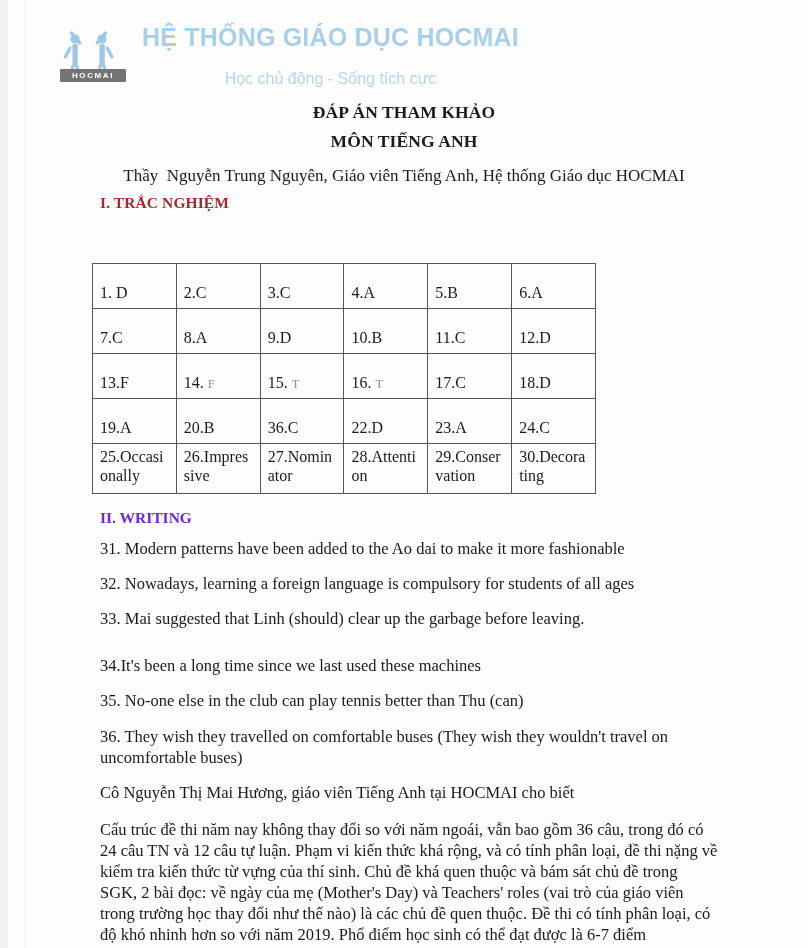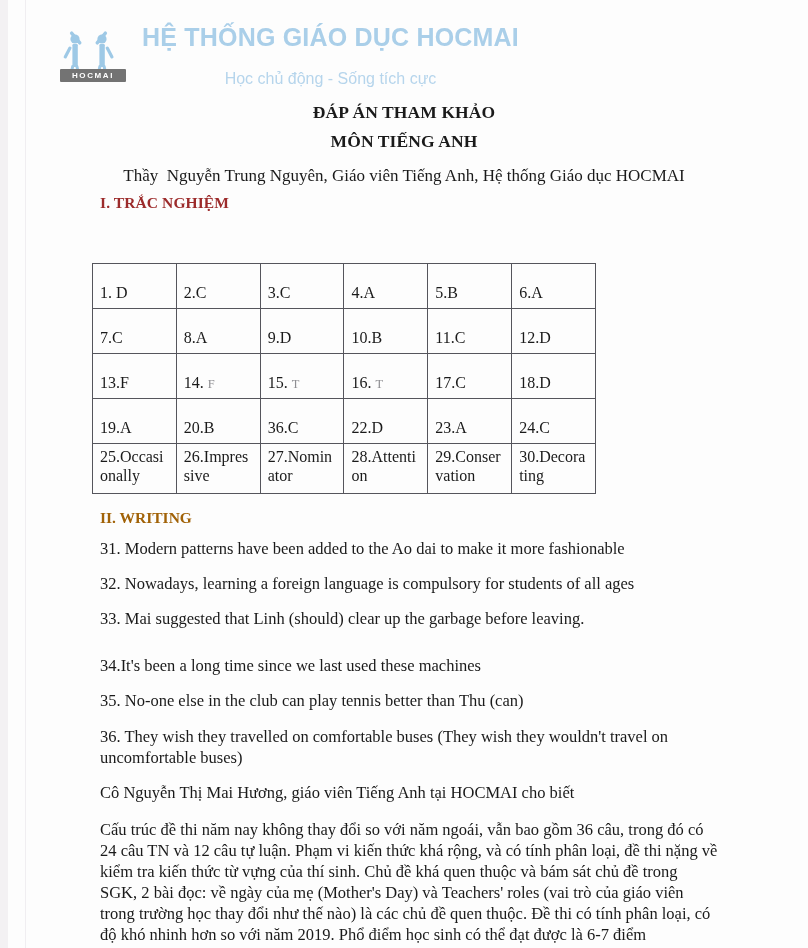--- a/index.html
+++ b/index.html
@@ -143,21 +143,21 @@
   .faint {
     color: #8e8e92;
     font-size: 12.5px;
   }
 
   
   .writing-head {
     position: absolute;
     left: 100px;
     top: 509px;
-    color: #a16207;
+    color: #6d28d9;
     font-weight: bold;
     font-size: 15.5px;
   }
   .body-block {
     position: absolute;
     left: 100px;
     top: 538px;
     width: 618px;
   }
   .body-block p {

